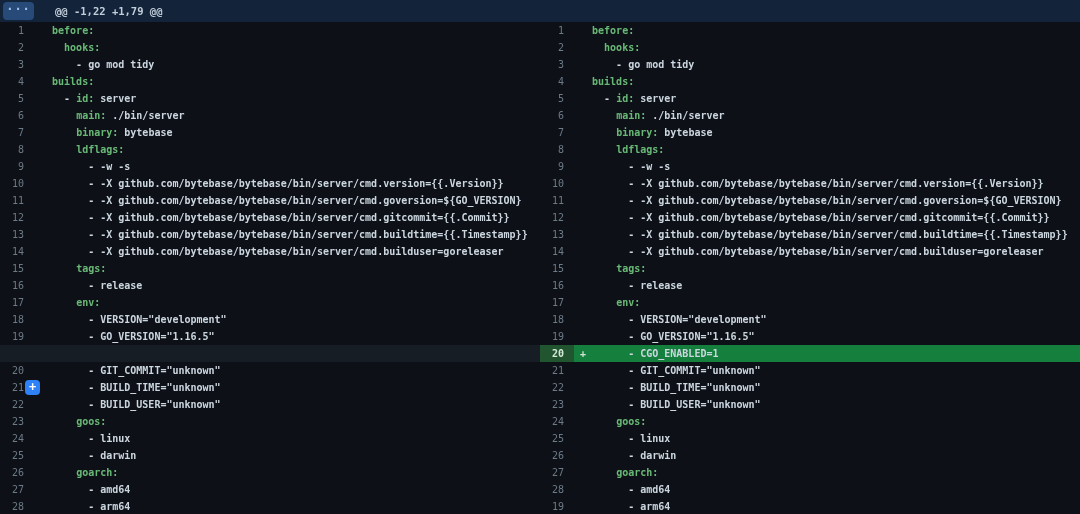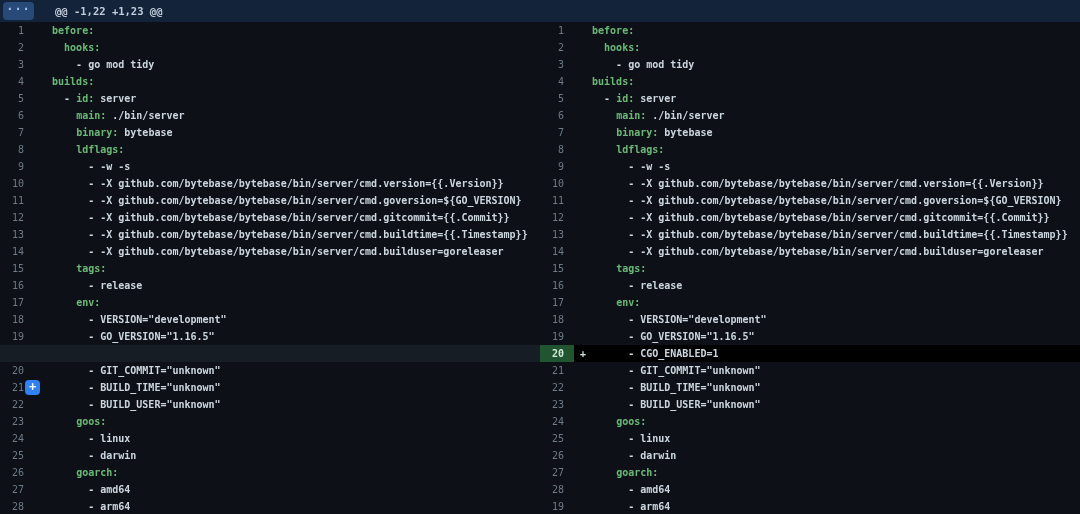--- a/index.html
+++ b/index.html
@@ -55,21 +55,21 @@
     font-size:10px; line-height:17px; font-weight:600;
     color:#ccd6df;
     white-space:pre; overflow:hidden;
   }
   .marker { display:inline-block; width:2ch; color:#d2e2d5; }
   .k { color:#69b976; }
   .p { color:#ccd6df; }
 
   
   .num.added { background:#215530; color:#d4e8d8; font-weight:600; }
-  .code.added { background:#000000; }
+  .code.added { background:#15803d; }
 
   
   .side.empty { background:#161d25; }
 
   
   .comment-btn {
     position:absolute; left:25px; top:1px;
     width:15px; height:15px;
     background:#2f81f7;
     border:none; border-radius:4px;
@@ -81,21 +81,21 @@
     z-index:2;
     padding:0;
   }
 </style>
 </head>
 <body>
 
 <div class="diff">
   <div class="hunk-row">
     <button class="expand-btn">···</button>
-    <span class="hunk-text">@@ -1,22 +1,23 @@</span>
+    <span class="hunk-text">@@ -1,22 +1,79 @@</span>
   </div>
   <div class="rows" id="rows">
       <div class="diff-row">
         <div class="side">
           <div class="num">1</div>
           <div class="code"><span class="marker"> </span><span class="k">before:</span></div>
         </div>
         <div class="side">
           <div class="num">1</div>
           <div class="code"><span class="marker"> </span><span class="k">before:</span></div>

